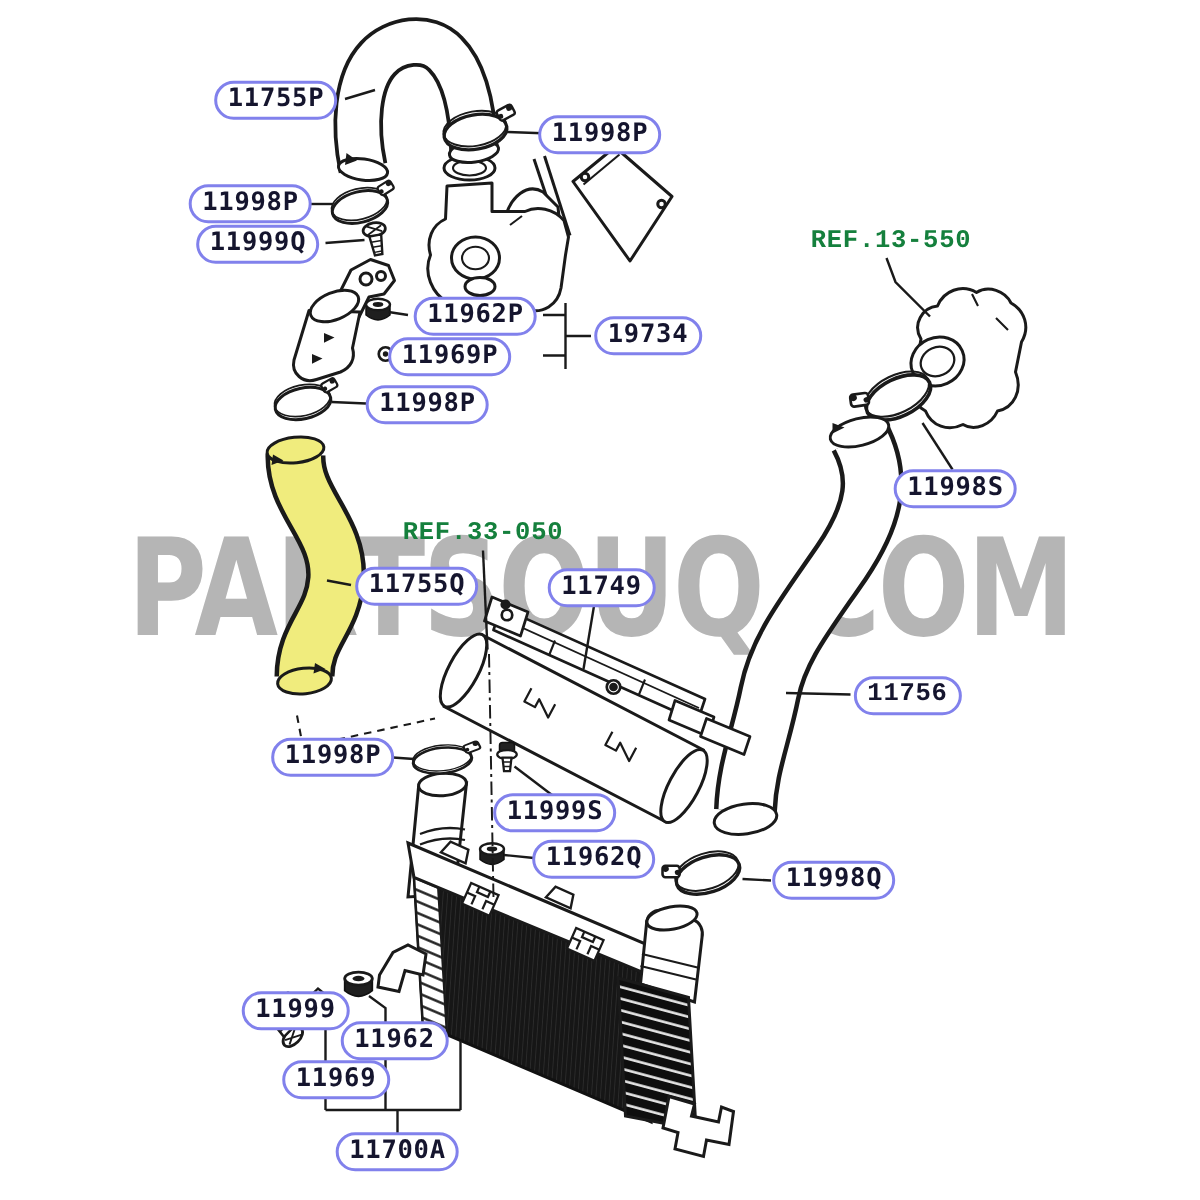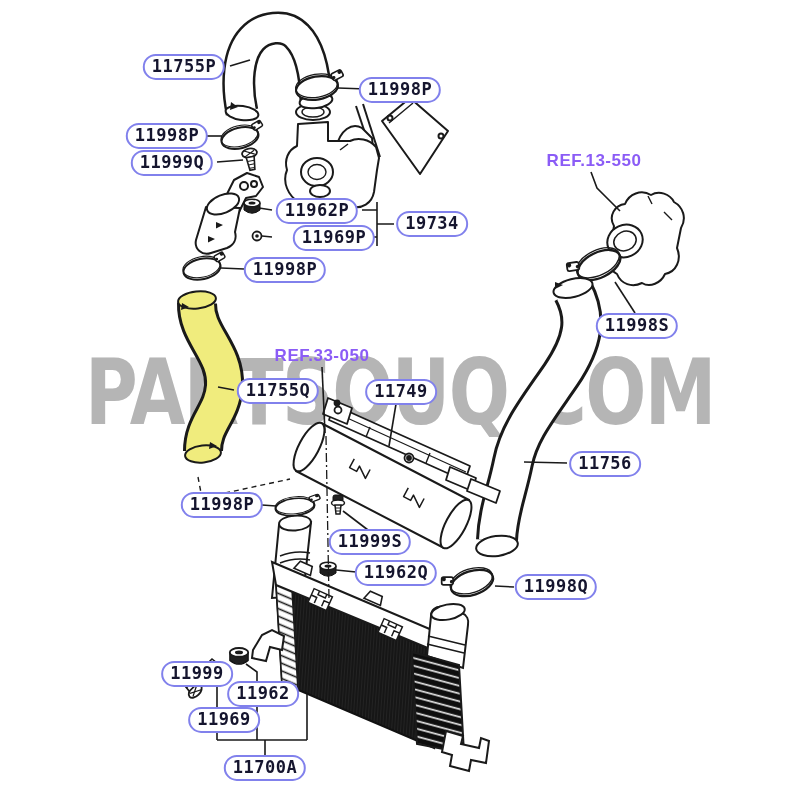--- a/index.html
+++ b/index.html
@@ -16,22 +16,22 @@
              font-family:"DejaVu Sans",sans-serif;font-weight:bold;font-size:90px;
              color:var(--watermark);letter-spacing:-2px;white-space:nowrap;z-index:1;user-select:none;}
   svg#drawing{position:absolute;left:0;top:0;z-index:2;}
   #labels-layer{position:absolute;left:0;top:0;width:800px;height:800px;z-index:3;}
   .part-label{position:absolute;transform:translate(-50%,-50%);
               font-family:"DejaVu Sans Mono",monospace;font-weight:bold;font-size:17px;
               color:var(--label-text);background:#fff;border:2px solid var(--label-border);
               border-radius:14px;padding:0px 7px 1px 7px;line-height:1.25;white-space:nowrap;
               letter-spacing:0.5px;cursor:pointer;}
   .ref-label{position:absolute;transform:translate(-50%,-50%);
-             font-family:Liberation Sans, sans-serif;font-weight:bold;font-size:17px;
-             color:#8b5cf6;white-space:nowrap;letter-spacing:0.5px;}
+             font-family:Liberation Mono, monospace;font-weight:bold;font-size:17px;
+             color:#15803d;white-space:nowrap;letter-spacing:0.5px;}
   .hl-stroke{stroke:var(--highlight);}
   .hl-fill{fill:var(--highlight);}
 </style>
 </head>
 <body>
 
 <div id="stage">
 
   <div id="watermark">PARTSOUQ.COM</div>
 
@@ -248,27 +248,27 @@
       <path d="M326,436 L329,599" stroke-dasharray="9 3 2 3" stroke-width="1.3"></path>
     </g>
   </svg>
 
   <div id="labels-layer">
       <div class="part-label" style="left: 184px; top: 67px;">11755P</div>
       <div class="part-label" style="left: 400px; top: 90px;">11998P</div>
       <div class="part-label" style="left: 167px; top: 136px;">11998P</div>
       <div class="part-label" style="left: 172px; top: 163px;">11999Q</div>
       <div class="part-label" style="left: 317px; top: 211px;">11962P</div>
-      <div class="part-label" style="left: 334px; top: 238px;">11969P</div>
+      <div class="part-label" style="left: 300px; top: 238px;">11969P</div>
       <div class="part-label" style="left: 432px; top: 224px;">19734</div>
       <div class="part-label" style="left: 285px; top: 270px;">11998P</div>
       <div class="part-label" style="left: 278px; top: 391px;">11755Q</div>
       <div class="part-label" style="left: 401px; top: 392px;">11749</div>
       <div class="part-label" style="left: 637px; top: 326px;">11998S</div>
-      <div class="part-label" style="left: 605px; top: 464px;">11756</div>
+      <div class="part-label" style="left: 605px; top: 464px; font-family: Liberation Mono, monospace;">11756</div>
       <div class="part-label" style="left: 222px; top: 505px;">11998P</div>
       <div class="part-label" style="left: 370px; top: 542px;">11999S</div>
       <div class="part-label" style="left: 396px; top: 573px;">11962Q</div>
       <div class="part-label" style="left: 556px; top: 587px;">11998Q</div>
       <div class="part-label" style="left: 197px; top: 650px; margin-top: 24px;">11999</div>
       <div class="part-label" style="left: 263px; top: 694px;">11962</div>
       <div class="part-label" style="left: 224px; top: 720px;">11969</div>
       <div class="part-label" style="left: 265px; top: 768px;">11700A</div>
       <div class="ref-label" style="left: 322px; top: 356px;">REF.33-050</div>
       <div class="ref-label" style="left: 594px; top: 161px;">REF.13-550</div>

